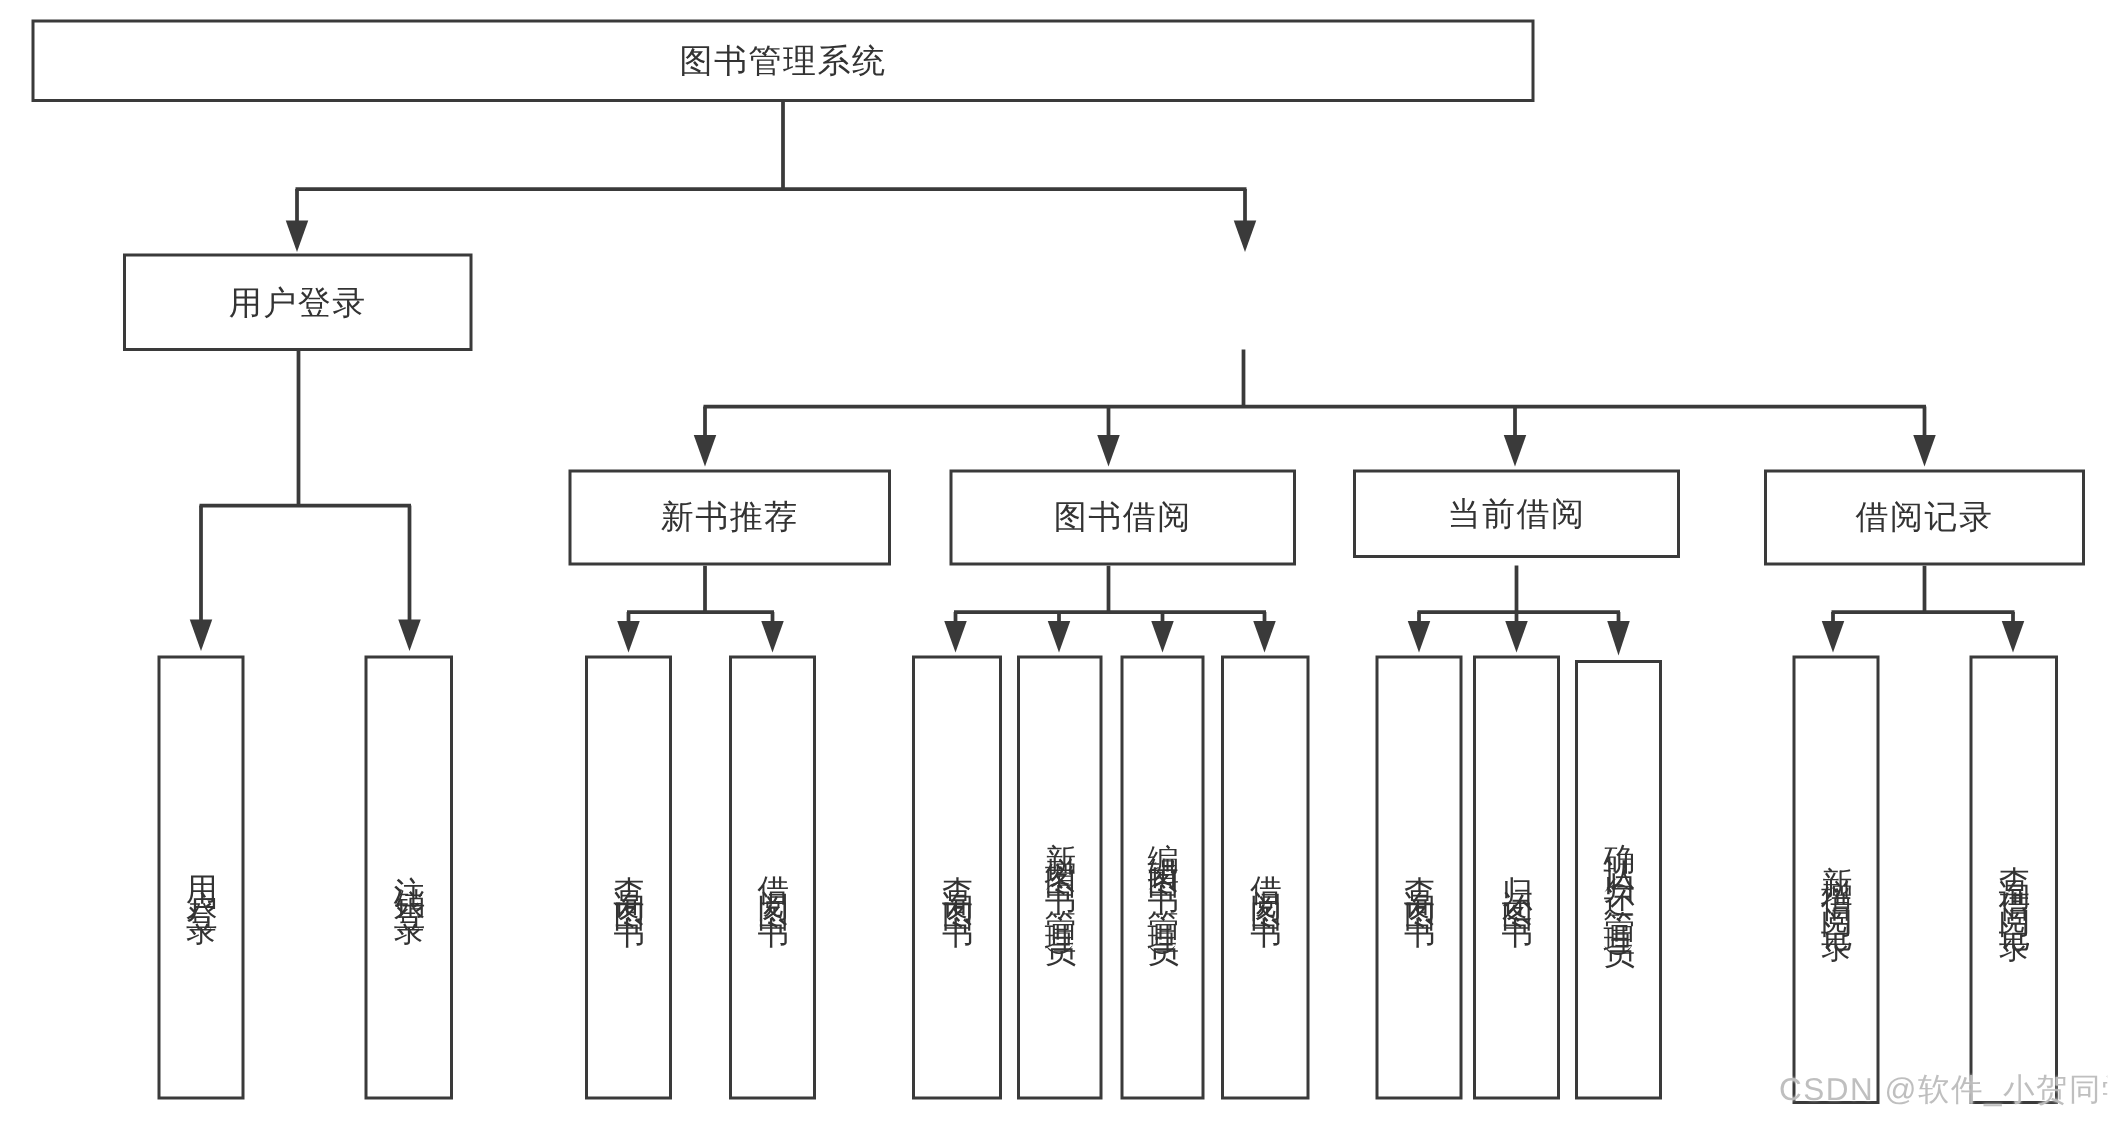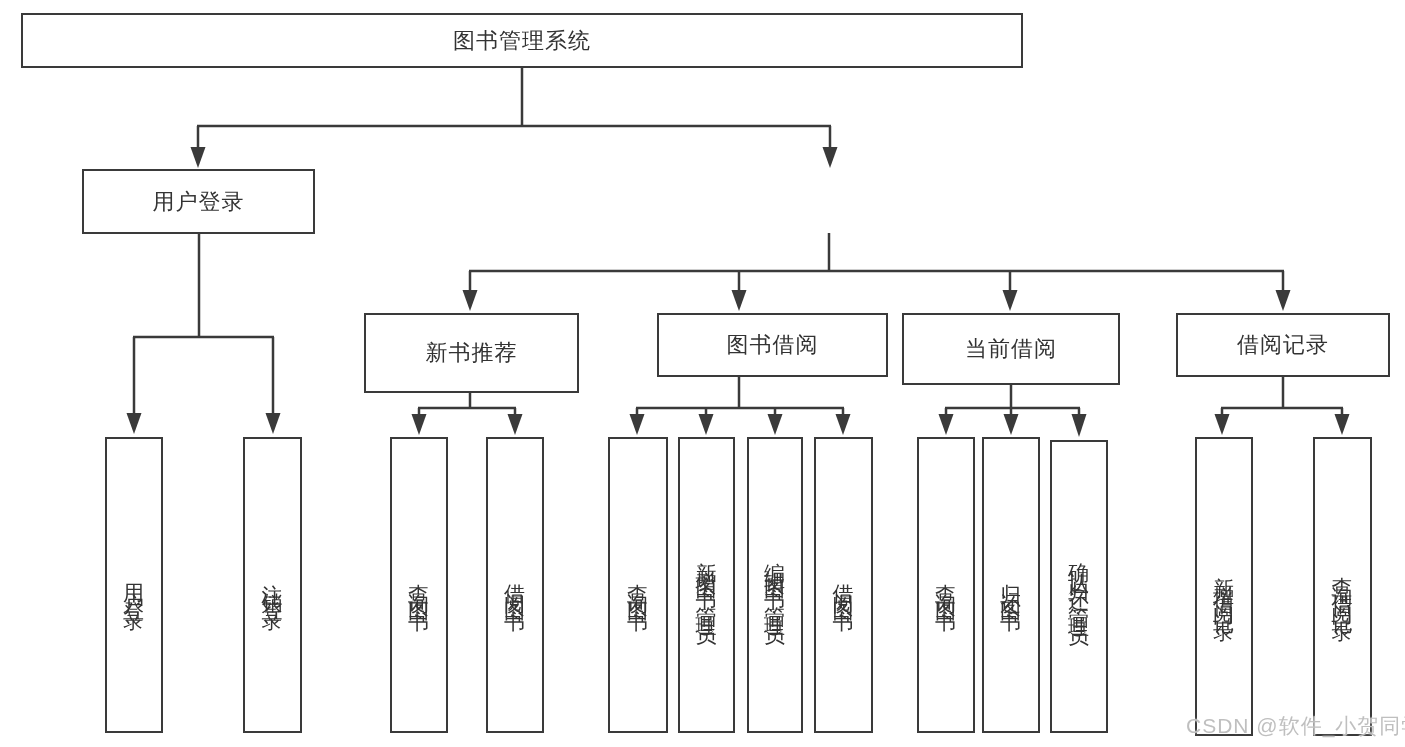--- a/index.html
+++ b/index.html
@@ -95,23 +95,23 @@
       <polygon points="1071.5,414 1086.5,414 1079,437"></polygon>
       <polygon points="1214.5,414 1229.5,414 1222,435"></polygon>
       <polygon points="1334.5,414 1349.5,414 1342,435"></polygon>
     </g>
   </svg>
 
   <div class="node h root" style="left:21px;top:13px;width:1002px;height:55px">图书管理系统</div>
 
   <div class="node h" style="left:82px;top:169px;width:233px;height:65px">用户登录</div>
 
-  <div class="node h" style="left:364px;top:313px;width:215px;height:80px">新书推荐</div>
-  <div class="node h" style="left:657px;top:313px;width:231px;height:64px">图书借阅</div>
-  <div class="node h" style="left:902px;top:313px;width:218px;height:72px">当前借阅</div>
+  <div class="node h" style="left:379px;top:313px;width:215px;height:64px">新书推荐</div>
+  <div class="node h" style="left:633px;top:313px;width:231px;height:64px">图书借阅</div>
+  <div class="node h" style="left:902px;top:313px;width:218px;height:59px">当前借阅</div>
   <div class="node h" style="left:1176px;top:313px;width:214px;height:64px">借阅记录</div>
 
   <div class="node v" style="left:105px;top:437px;width:58px;height:296px">用户登录</div>
   <div class="node v" style="left:243px;top:437px;width:59px;height:296px">注销登录</div>
 
   <div class="node v" style="left:390px;top:437px;width:58px;height:296px">查询图书</div>
   <div class="node v" style="left:486px;top:437px;width:58px;height:296px">借阅图书</div>
 
   <div class="node v" style="left:608px;top:437px;width:60px;height:296px">查询图书</div>
   <div class="node v" style="left:678px;top:437px;width:57px;height:296px">新增图书（管理员）</div>

